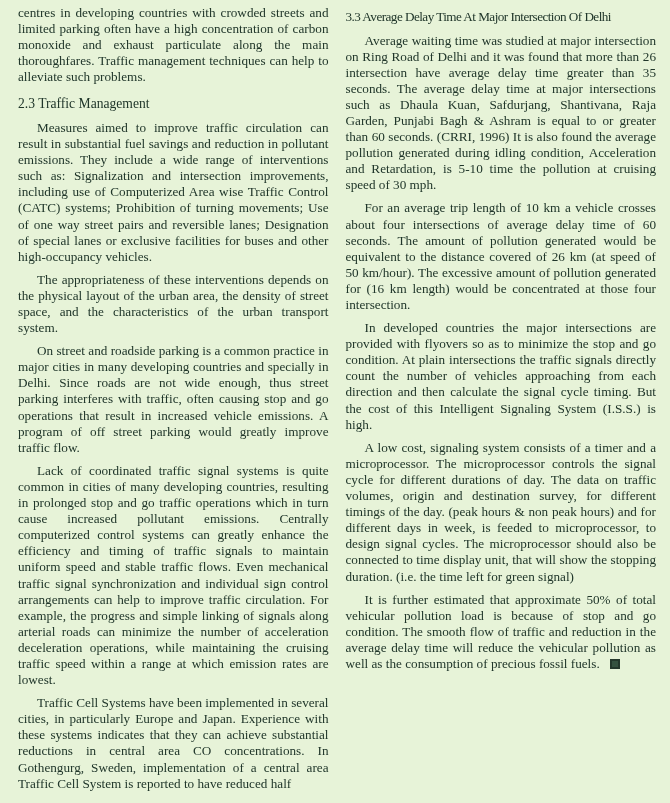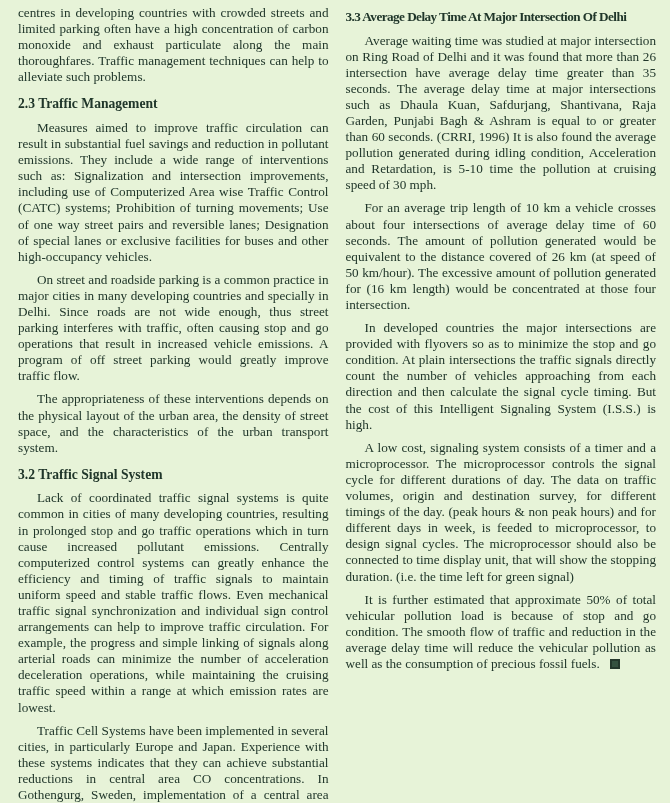--- a/index.html
+++ b/index.html
@@ -32,21 +32,21 @@
     font-size: 13.2px;
     line-height: 16.1px;
     text-align: justify;
     margin: 0 0 7px 0;
   }
   .para.indent {
     text-indent: 19px;
   }
   .heading {
     font-size: 13.6px;
-    font-weight: bold;
+    font-weight: normal;
     line-height: 16.5px;
     margin: 4px 0 7px 0;
   }
   .heading.tight {
     white-space: nowrap;
     letter-spacing: -0.55px;
     font-size: 13.2px;
   }
   .rule-bar {
     height: 5px;
@@ -68,23 +68,22 @@
 </style>
 </head>
 <body>
 
 <div class="page">
 
   <div class="col">
     <p class="para">centres in developing countries with crowded streets and limited parking often have a high concentration of carbon monoxide and exhaust particulate along the main thoroughfares. Traffic management techniques can help to alleviate such problems.</p>
     <h3 class="heading">2.3 Traffic Management</h3>
     <p class="para indent">Measures aimed to improve traffic circulation can result in substantial fuel savings and reduction in pollutant emissions. They include a wide range of interventions such as: Signalization and intersection improvements, including use of Computerized Area wise Traffic Control (CATC) systems; Prohibition of turning movements; Use of one way street pairs and reversible lanes; Designation of special lanes or exclusive facilities for buses and other high-occupancy vehicles.</p>
+    <p class="para indent">The appropriateness of these interventions depends on the physical layout of the urban area, the density of street space, and the characteristics of the urban transport system.</p>
     <p class="para indent">On street and roadside parking is a common practice in major cities in many developing countries and specially in Delhi. Since roads are not wide enough, thus street parking interferes with traffic, often causing stop and go operations that result in increased vehicle emissions. A program of off street parking would greatly improve traffic flow.</p>
-    <p class="para indent">The appropriateness of these interventions depends on the physical layout of the urban area, the density of street space, and the characteristics of the urban transport system.</p>
-    <h3 class="heading">3.2 Traffic Signal System</h3>
     <p class="para indent">Lack of coordinated traffic signal systems is quite common in cities of many developing countries, resulting in prolonged stop and go traffic operations which in turn cause increased pollutant emissions. Centrally computerized control systems can greatly enhance the efficiency and timing of traffic signals to maintain uniform speed and stable traffic flows. Even mechanical traffic signal synchronization and individual sign control arrangements can help to improve traffic circulation. For example, the progress and simple linking of signals along arterial roads can minimize the number of acceleration deceleration operations, while maintaining the cruising traffic speed within a range at which emission rates are lowest.</p>
     <p class="para indent">Traffic Cell Systems have been implemented in several cities, in particularly Europe and Japan. Experience with these systems indicates that they can achieve substantial reductions in central area CO concentrations. In Gothengurg, Sweden, implementation of a central area Traffic Cell System is reported to have reduced half</p>
     <div class="spacer"></div>
     <div class="rule-bar"></div>
   </div>
 
   <div class="col">
     <h3 class="heading tight">3.3 Average Delay Time At Major Intersection Of Delhi</h3>
     <p class="para indent">Average waiting time was studied at major intersection on Ring Road of Delhi and it was found that more than 26 intersection have average delay time greater than 35 seconds. The average delay time at major intersections such as Dhaula Kuan, Safdurjang, Shantivana, Raja Garden, Punjabi Bagh &amp; Ashram is equal to or greater than 60 seconds. (CRRI, 1996) It is also found the average pollution generated during idling condition, Acceleration and Retardation, is 5-10 time the pollution at cruising speed of 30 mph.</p>
     <p class="para indent">For an average trip length of 10 km a vehicle crosses about four intersections of average delay time of 60 seconds. The amount of pollution generated would be equivalent to the distance covered of 26 km (at speed of 50 km/hour). The excessive amount of pollution generated for (16 km length) would be concentrated at those four intersection.</p>

